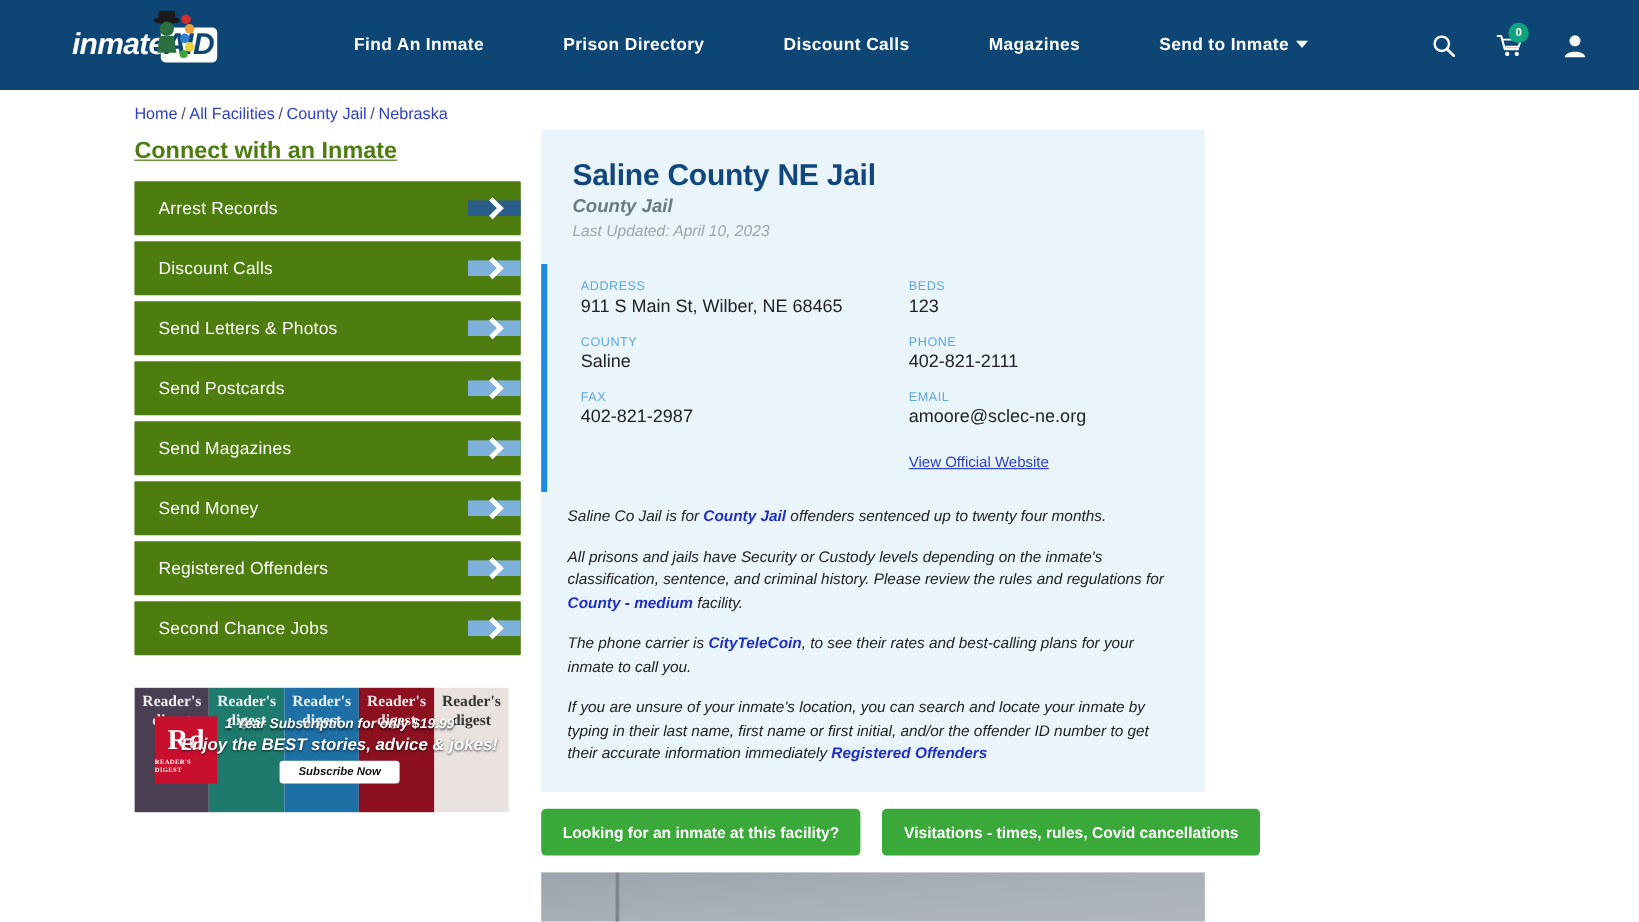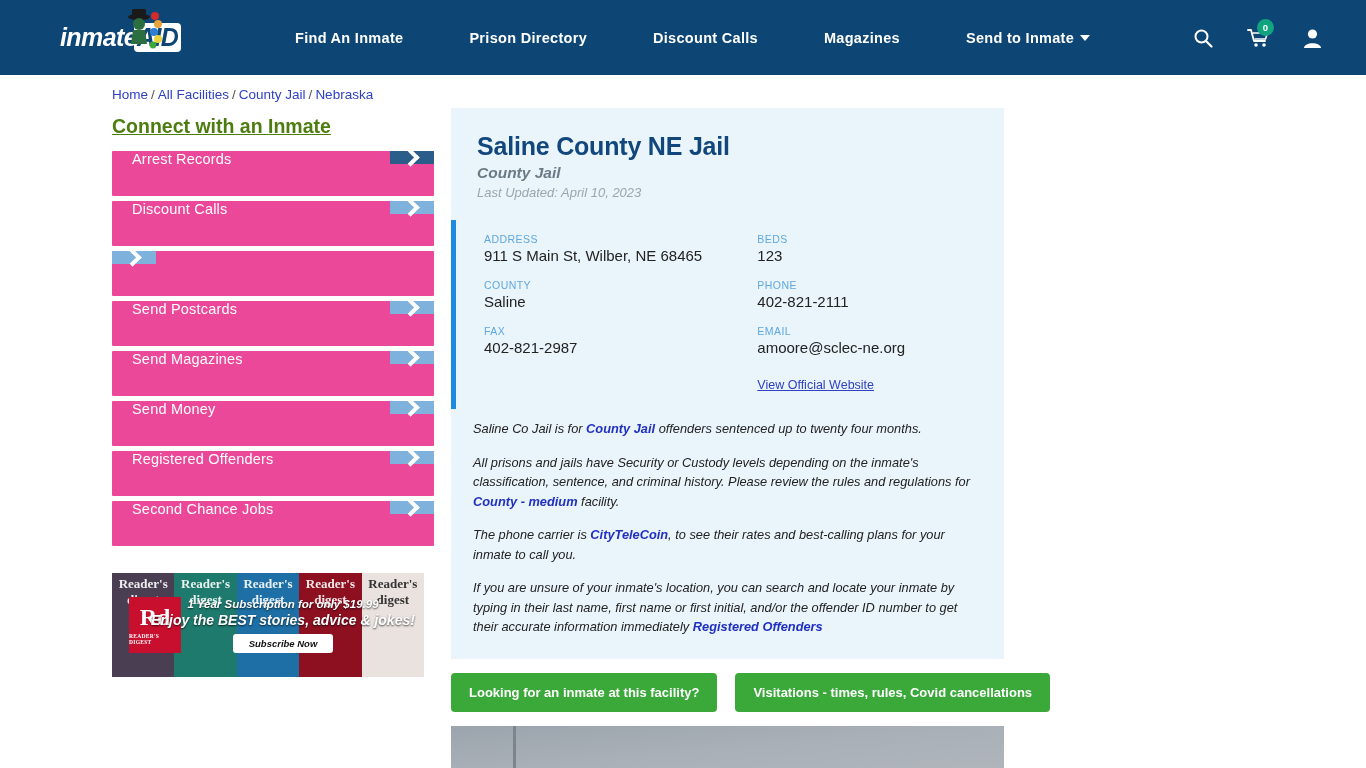--- a/index.html
+++ b/index.html
@@ -113,23 +113,23 @@
   .sidebar { width: 322px; flex: 0 0 322px; }
   .sidebar-title {
     font-size: 19.5px;
     font-weight: bold;
     color: #4d7c0f;
     text-decoration: underline;
     margin: 7px 0 13px 0;
   }
   .side-btn {
     display: flex;
-    align-items: flex-start;
+    align-items: center;
     height: 45px;
-    background: #ec4899;
+    background: #4d7c0f;
     margin-bottom: 5px;
     cursor: pointer;
     border-radius: 1px;
     overflow: hidden;
   }
   .side-btn-label {
     flex: 1 1 auto;
     display: flex; align-items: center;
     padding-left: 20px;
     color: #ffffff;
@@ -375,20 +375,21 @@
             <span class="chev"></span>
           </div>
       </div>
       <div class="side-btn">
         <div class="side-btn-label">Discount Calls</div>
         <div class="side-btn-arrow">
             <span class="chev"></span>
           </div>
       </div>
       <div class="side-btn">
+        <div class="side-btn-label">Send Letters &amp; Photos</div>
         <div class="side-btn-arrow">
             <span class="chev"></span>
           </div>
       </div>
       <div class="side-btn">
         <div class="side-btn-label">Send Postcards</div>
         <div class="side-btn-arrow">
             <span class="chev"></span>
           </div>
       </div>

